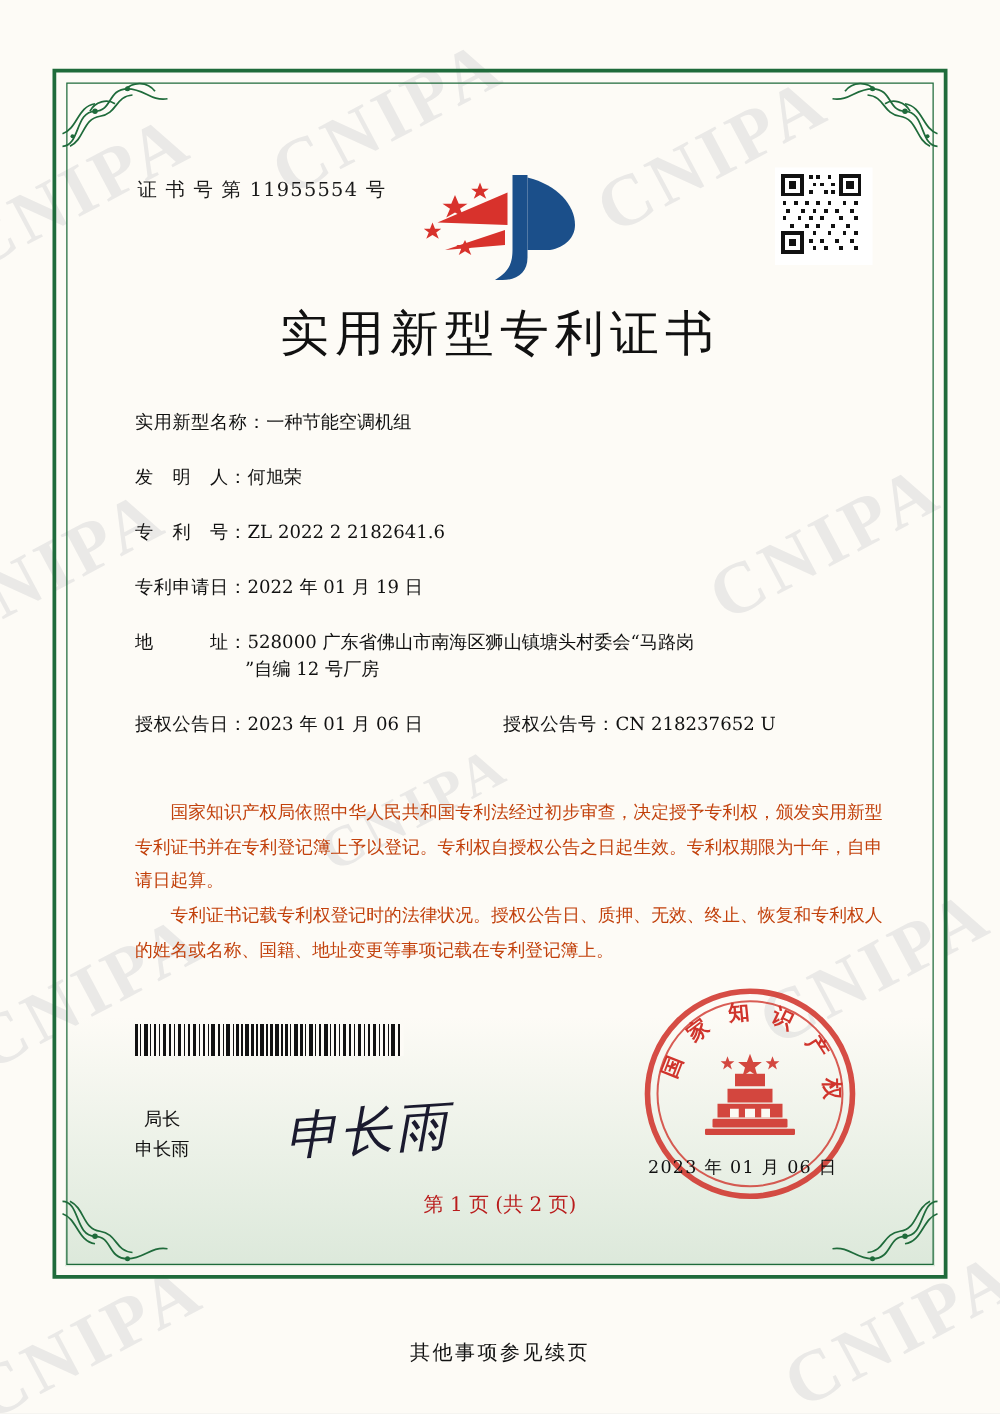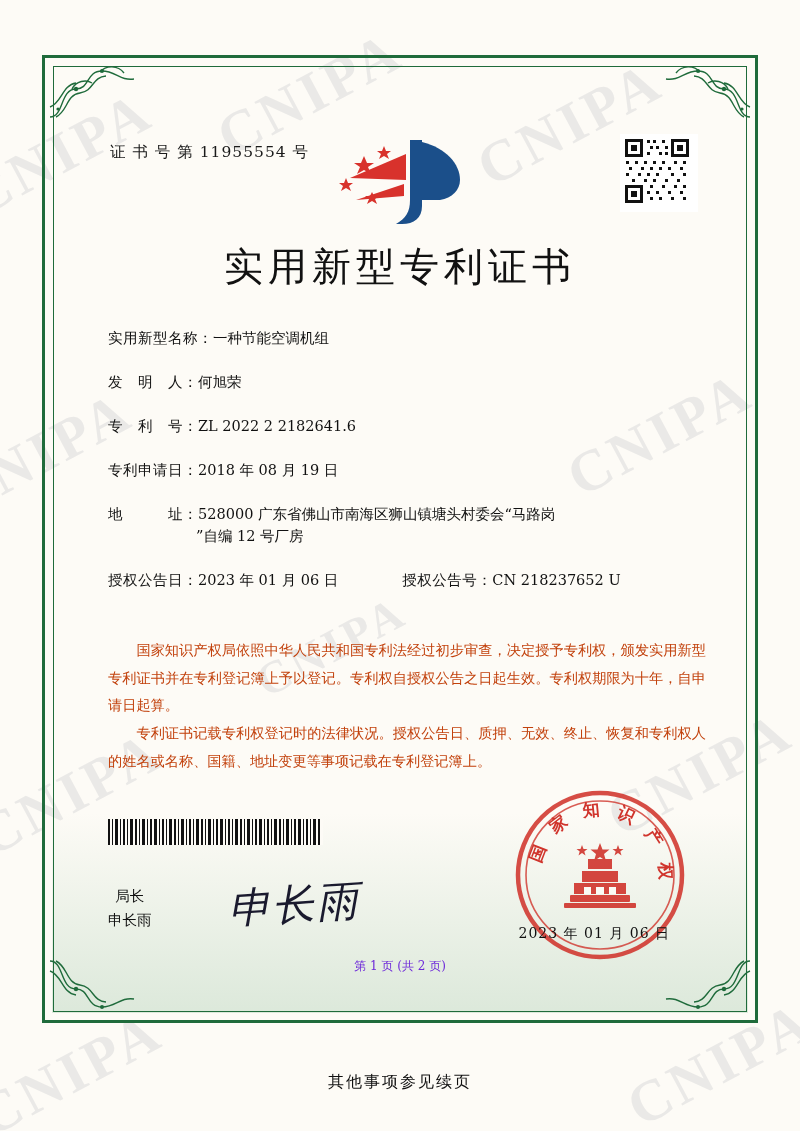--- a/index.html
+++ b/index.html
@@ -212,22 +212,22 @@
     font-family: "DejaVu Serif", serif;
     z-index: 6;
   }
 
   .page-no {
     position: absolute;
     bottom: 30px;
     left: 0;
     right: 0;
     text-align: center;
-    font-size: 12px;
-    color: #6d28d9;
+    font-size: 16px;
+    color: #b91c1c;
     font-family: "DejaVu Serif", serif;
   }
   .footer-note {
     position: absolute;
     bottom: 38px;
     left: 0;
     right: 0;
     text-align: center;
     font-size: 16px;
     letter-spacing: 2px;
@@ -416,21 +416,21 @@
       <div class="field">
         <span class="lbl">实用新型名称：</span><span class="val">一种节能空调机组</span>
       </div>
       <div class="field">
         <span class="lbl">发　明　人：</span><span class="val">何旭荣</span>
       </div>
       <div class="field">
         <span class="lbl">专　利　号：</span><span class="val">ZL 2022 2 2182641.6</span>
       </div>
       <div class="field">
-        <span class="lbl">专利申请日：</span><span class="val">2018 年 08 月 19 日</span>
+        <span class="lbl">专利申请日：</span><span class="val">2022 年 01 月 19 日</span>
       </div>
       <div class="field">
         <span class="lbl">地　　　址：</span><span class="val">528000  广东省佛山市南海区狮山镇塘头村委会“马路岗</span>
         <span class="addr-cont">”自编 12 号厂房</span>
       </div>
       <div class="field two">
         <span class="lbl">授权公告日：</span><span class="val">2023 年 01 月 06 日</span><span class="second lbl">授权公告号：</span><span class="val">CN 218237652 U</span>
       </div>
     </div>
 

